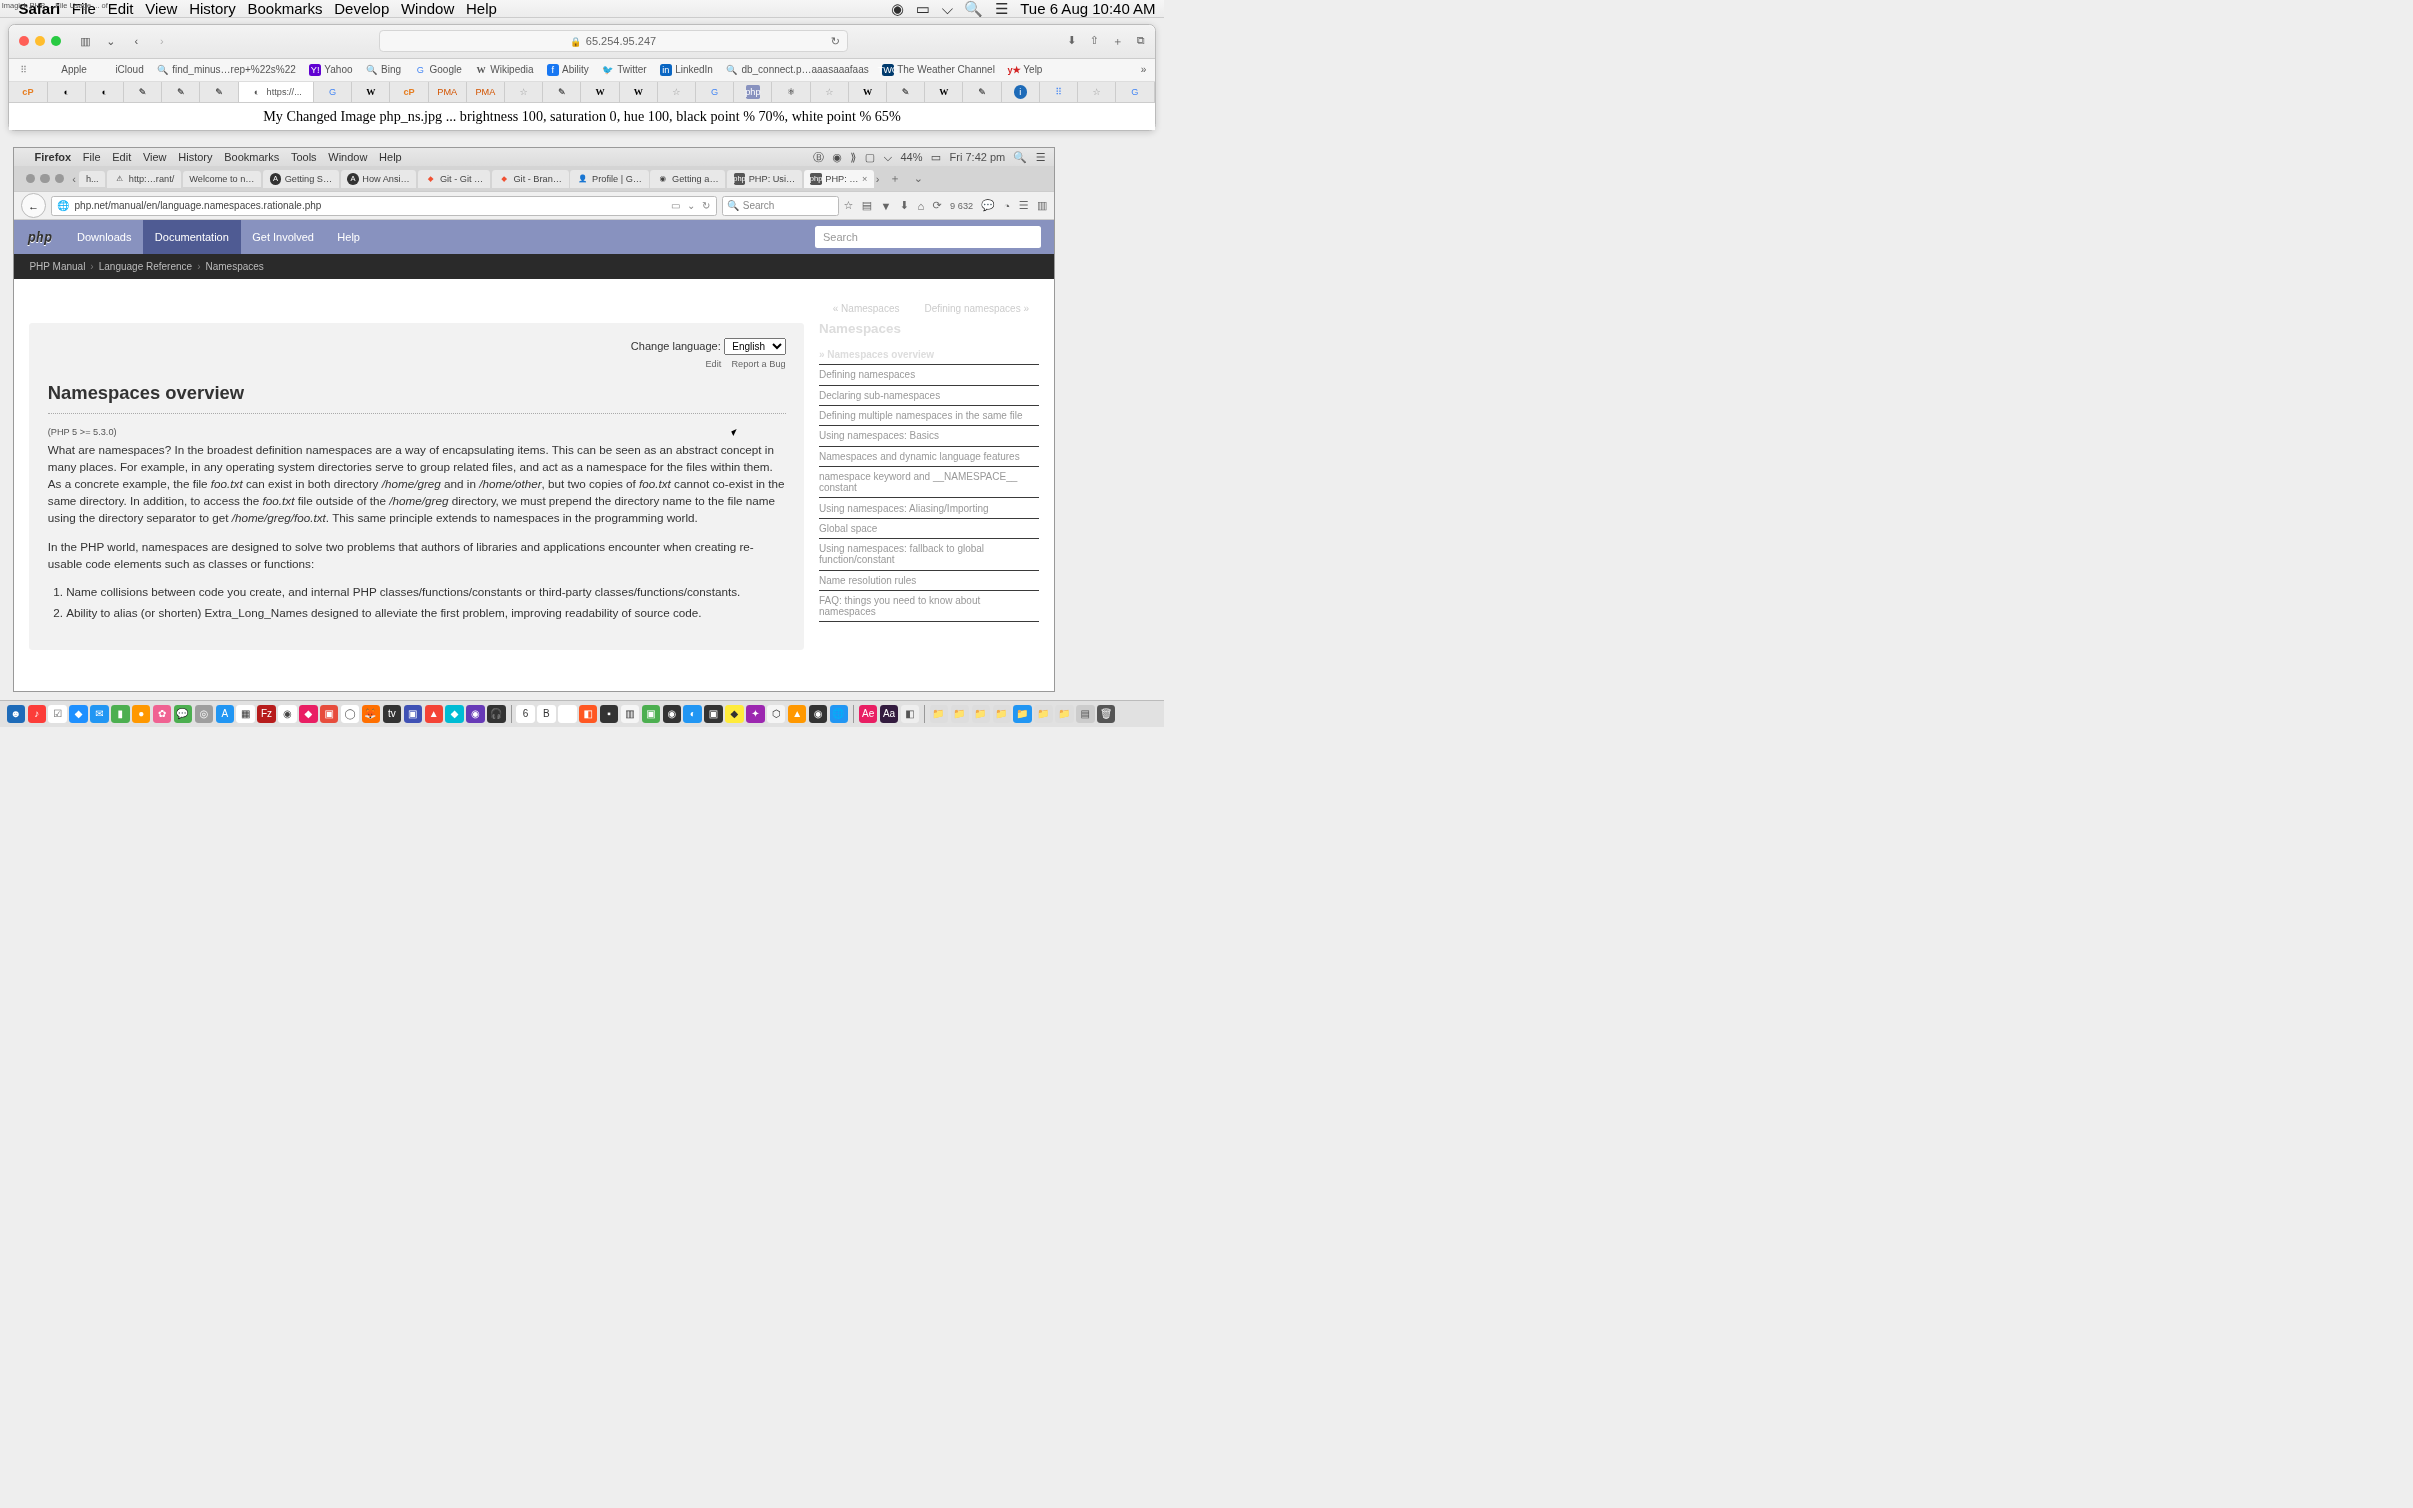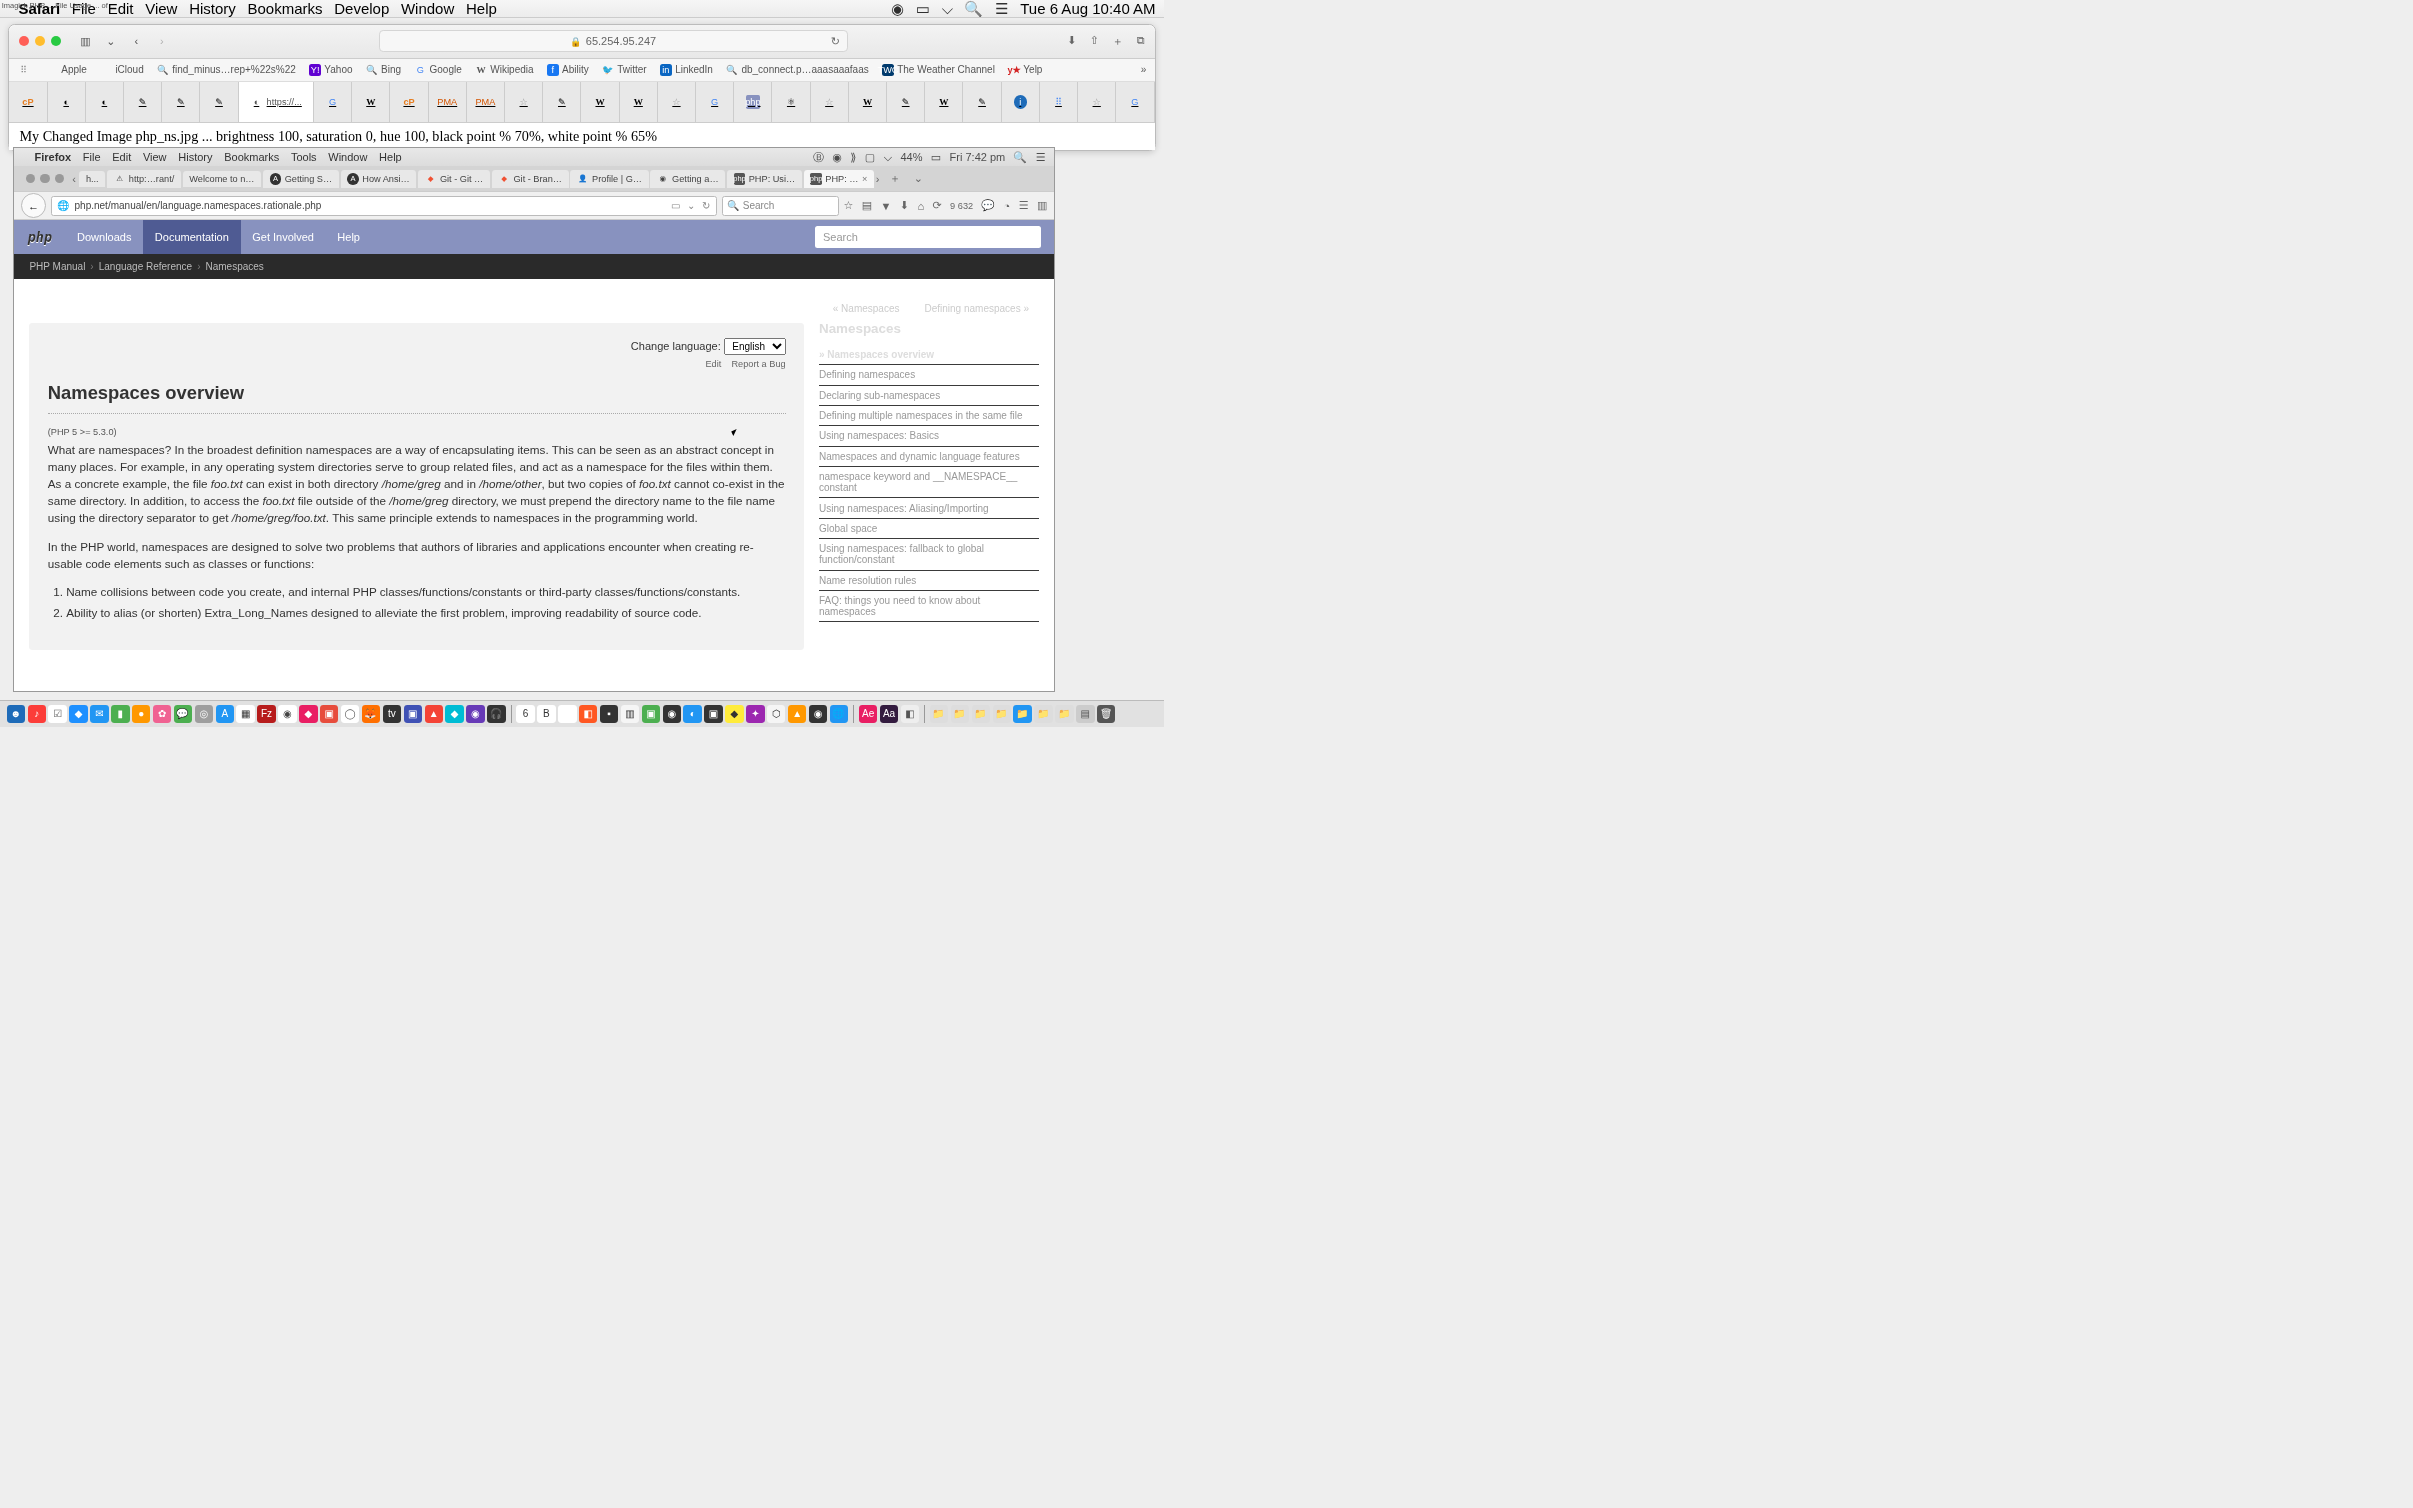--- a/index.html
+++ b/index.html
@@ -34,31 +34,31 @@
 .ico-apple { color: #555; }
 .ico-google { color: #4285f4; }
 .ico-w { font-family: serif; font-weight: bold; }
 .ico-fb { background: #1877f2; color: #fff; border-radius: 50%; font-size: 7.5px; }
 .ico-tw { color: #1da1f2; }
 .ico-li { background: #0a66c2; color: #fff; font-size: 7.5px; }
 .ico-twc { background: #003a6d; color: #fff; font-size: 5.9px; }
 .ico-yelp { color: #d32323; font-weight: bold; }
 .ico-yahoo { background: #6001d2; color: #fff; font-size: 7.5px; }
 
-.safari-tabbar { height: 41px; background: #e8e8e8; border-bottom: 0.8px solid #ccc; display: flex; align-items: center; text-decoration: underline; }
+.safari-tabbar { height: 21px; background: #e8e8e8; border-bottom: 0.8px solid #ccc; display: flex; align-items: center; }
 .safari-tab { flex: 1; height: 100%; border-right: 0.8px solid #ccc; display: flex; align-items: center; justify-content: center; min-width: 0; }
 .safari-tab.active { background: #fff; }
 .safari-tab .tico { width: 13.4px; height: 13.4px; display: inline-flex; align-items: center; justify-content: center; font-size: 9.2px; }
 .tico-cp { color: #e67e22; font-weight: bold; font-size: 8.4px; }
 .tico-star { color: #999; }
 .tico-pma { color: #d35400; font-size: 5.9px; }
 .tico-php { background: #8892bf; color: #fff; font-size: 5.9px; border-radius: 1.7px; padding: 0.8px 1.7px; }
 .tico-info { background: #1e6bb8; color: #fff; border-radius: 50%; width: 11.7px; height: 11.7px; font-size: 8.4px; }
 
-.safari-content { padding: 5px 10px; background: #fff; font-family: "Times New Roman", serif; font-size: 14.2px; }
+.safari-content { padding: 5px 10px; background: #fff; font-family: "Times New Roman", serif; font-size: 14.2px; text-align: center; }
 
 
 .inner-img { position: absolute; top: 147px; left: 13.4px; right: 109px; bottom: 35px; background: #f4f4f4; border: 0.8px solid #999; }
 .ff-menubar { height: 18.4px; background: linear-gradient(#e8e8e8,#dcdcdc); display: flex; align-items: center; padding: 0 8.4px; font-size: 11px; font-weight: 500; color: #333; }
 .ff-menubar .apple { margin-right: 11.7px; }
 .ff-menubar .app-name { font-weight: bold; margin-right: 11.7px; }
 .ff-menubar .menu-item { margin-right: 11.7px; }
 .ff-menubar .spacer { flex: 1; }
 .ff-menubar .status { margin-left: 8.4px; opacity: .85; }
 

